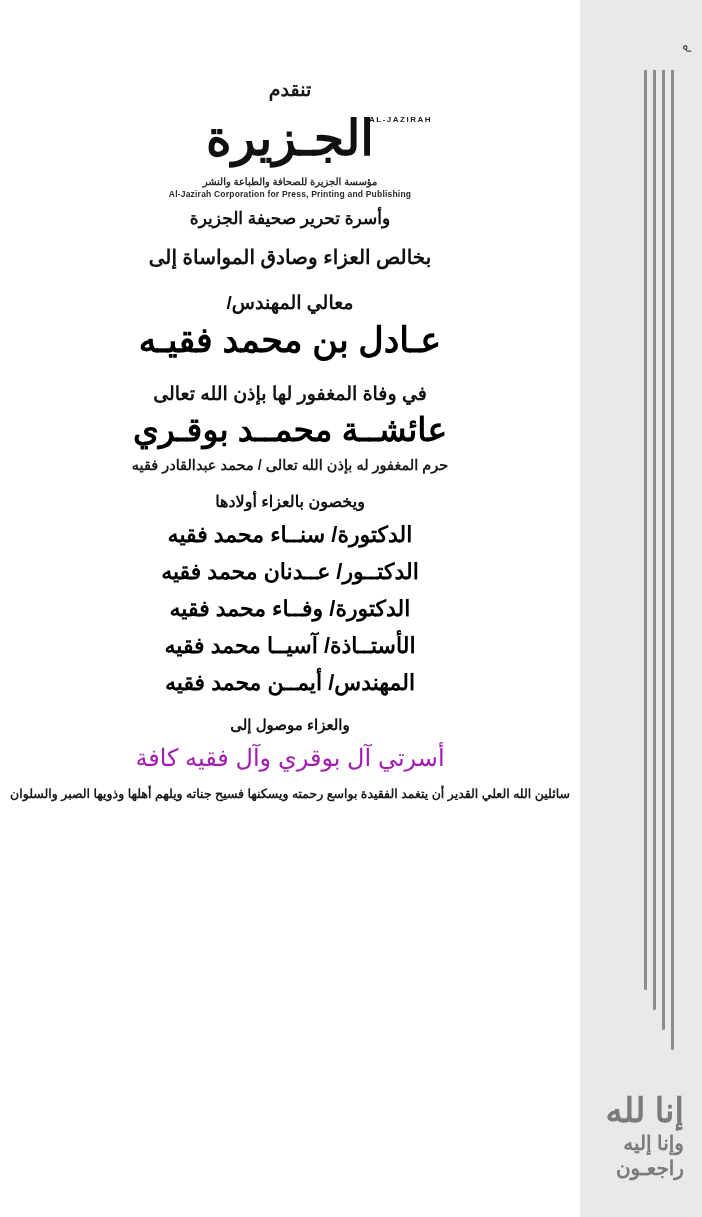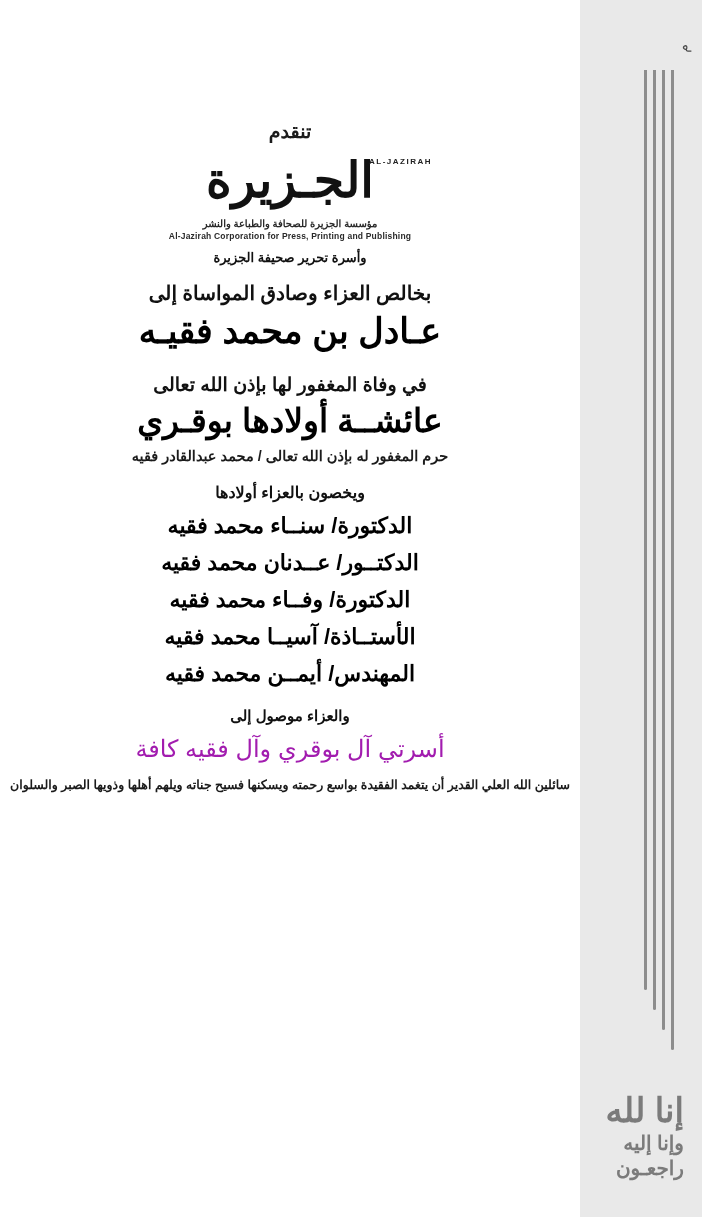--- a/index.html
+++ b/index.html
@@ -73,21 +73,21 @@
 
   
   .content {
     position: absolute;
     top: 0;
     right: 122px;
     width: 580px;
     height: 1217px;
     text-align: center;
     box-sizing: border-box;
-    padding-top: 120px;
+    padding-top: 78px;
   }
   .tqdm {
     font-size: 19px;
     font-weight: bold;
     color: #1b1b1b;
     margin-bottom: 6px;
   }
   
   .masthead {
     margin: 0 auto 2px auto;
@@ -121,21 +121,21 @@
     margin-top: 7px;
   }
   .masthead .sub-en {
     font-size: 8.5px;
     font-weight: bold;
     color: #2a2a2a;
     letter-spacing: 0.2px;
     margin-top: 2px;
   }
   .family-line {
-    font-size: 13px;
+    font-size: 17px;
     font-weight: bold;
     color: #111;
     letter-spacing: 1px;
     margin-top: 9px;
   }
   .condolence-line {
     font-size: 20px;
     font-weight: bold;
     color: #111;
     margin-top: 16px;
@@ -247,24 +247,25 @@
         <div class="arabic-logo">الجـزيرة</div>
       </div>
       <div class="sub-ar">مؤسسة الجزيرة للصحافة والطباعة والنشر</div>
       <div class="sub-en">Al-Jazirah Corporation for Press, Printing and Publishing</div>
     </div>
 
     <div class="family-line">وأسرة تحرير صحيفة الجزيرة</div>
 
     <div class="condolence-line">بخالص العزاء وصادق المواساة إلى</div>
 
+    <div class="honorific">معالي المهندس/</div>
     <div class="name-major">عـادل بن محمد فقيـه</div>
 
     <div class="deceased-intro">في وفاة المغفور لها بإذن الله تعالى</div>
-    <div class="name-deceased">عائشــة أولادها بوقـري</div>
+    <div class="name-deceased">عائشــة محمــد بوقـري</div>
     <div class="spouse-line">حرم المغفور له بإذن الله تعالى / محمد عبدالقادر فقيه</div>
 
     <div class="children-intro">ويخصون بالعزاء أولادها</div>
     <div class="child">الدكتورة/ سنــاء محمد فقيه</div>
     <div class="child">الدكتــور/ عــدنان محمد فقيه</div>
     <div class="child">الدكتورة/ وفــاء محمد فقيه</div>
     <div class="child">الأستــاذة/ آسيــا محمد فقيه</div>
     <div class="child">المهندس/ أيمــن محمد فقيه</div>
 
     <div class="also-intro">والعزاء موصول إلى</div>

